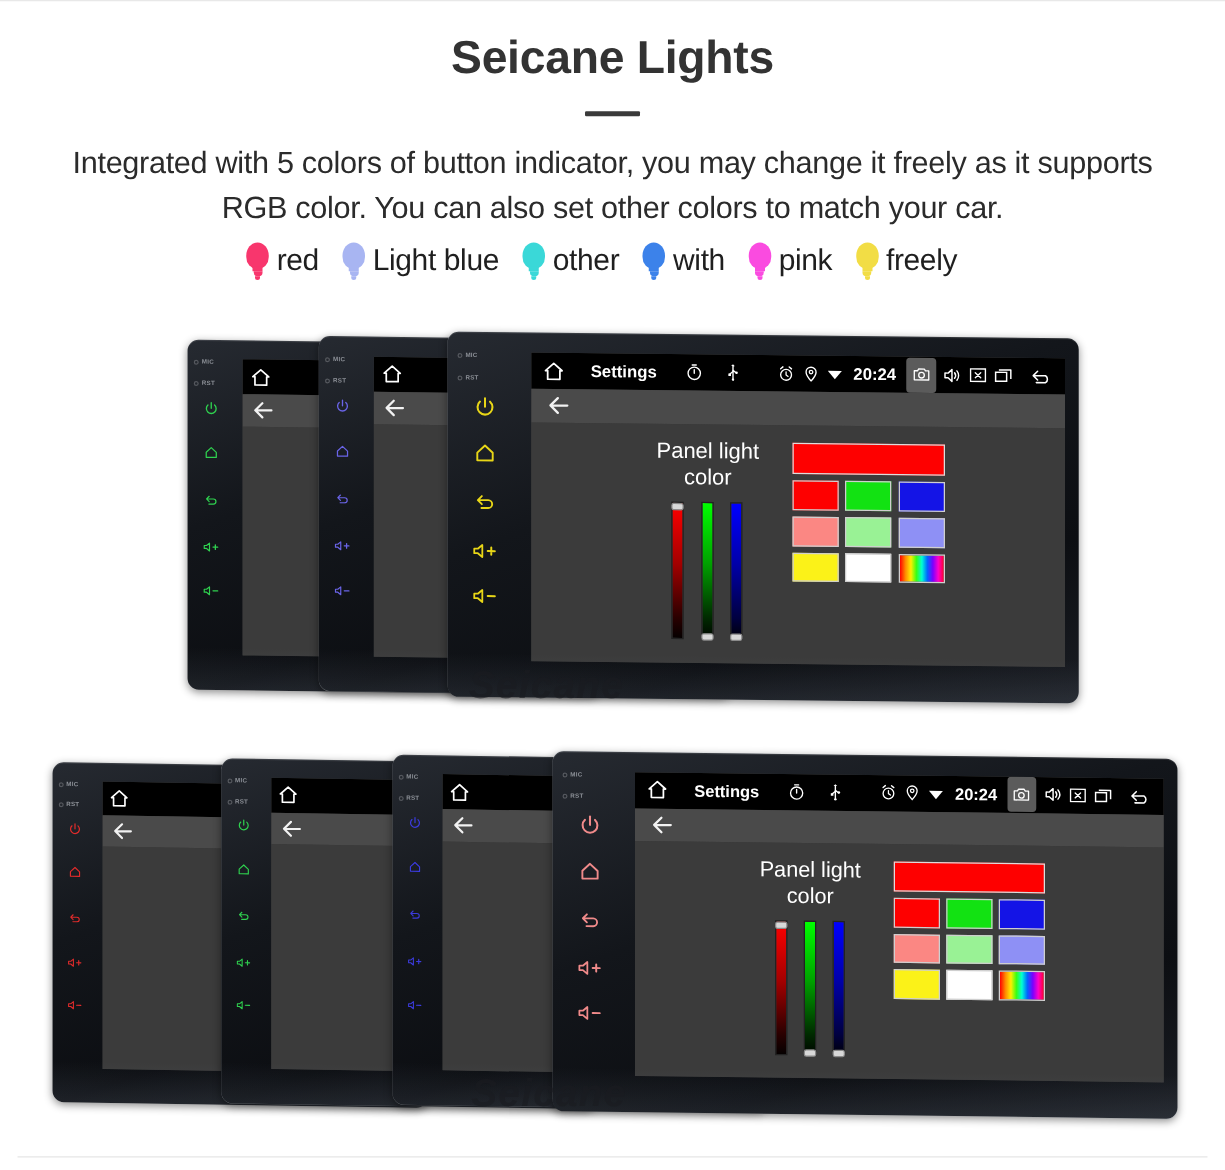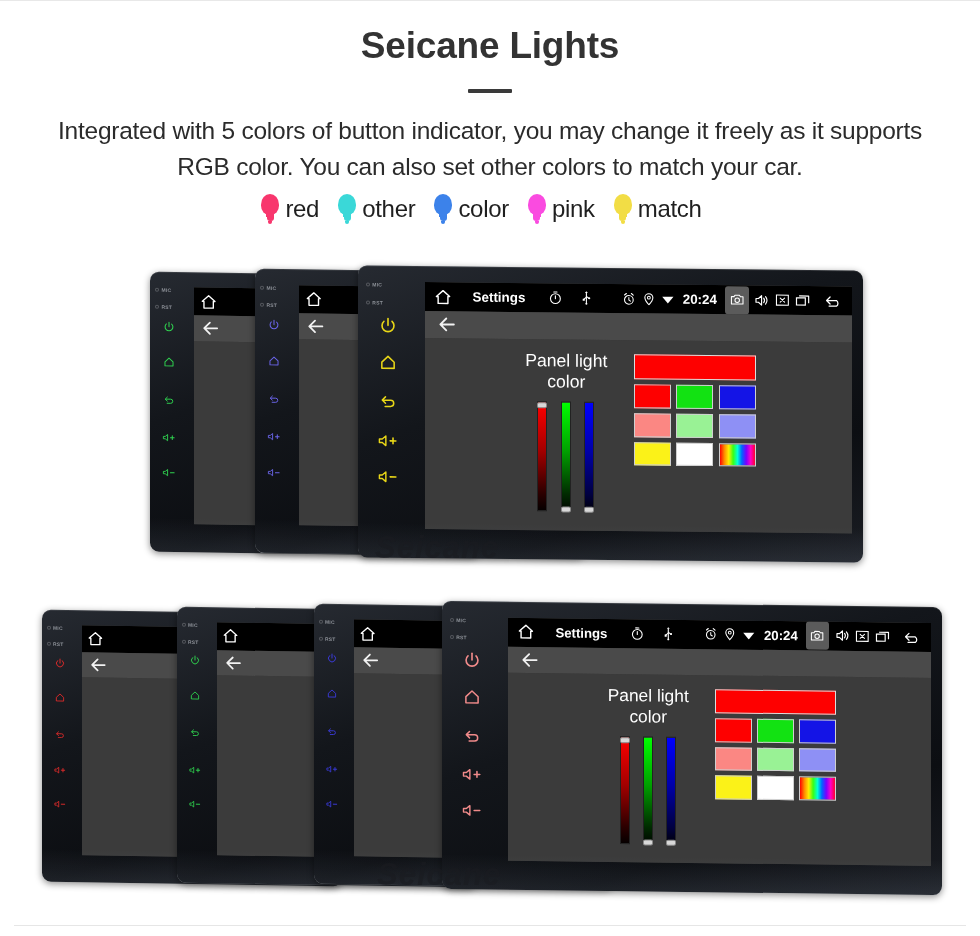--- a/index.html
+++ b/index.html
@@ -113,53 +113,62 @@
       <div class="bulb">
         <div class="glass" style="background:#f8366d"></div>
         <div class="neck" style="background:#f8366d"></div>
         <div class="base" style="background:#f8366d"></div>
         <div class="tip" style="background:#f8366d"></div>
       </div>
       <span class="legend-label">red</span>
     </div>
     <div class="legend-item">
       <div class="bulb">
+        <div class="glass" style="background:#a8b5f2"></div>
+        <div class="neck" style="background:#a8b5f2"></div>
+        <div class="base" style="background:#a8b5f2"></div>
+        <div class="tip" style="background:#a8b5f2"></div>
+      </div>
+      <span class="legend-label">Light blue</span>
+    </div>
+    <div class="legend-item">
+      <div class="bulb">
         <div class="glass" style="background:#3ad8d8"></div>
         <div class="neck" style="background:#3ad8d8"></div>
         <div class="base" style="background:#3ad8d8"></div>
         <div class="tip" style="background:#3ad8d8"></div>
       </div>
       <span class="legend-label">other</span>
     </div>
     <div class="legend-item">
       <div class="bulb">
         <div class="glass" style="background:#3c82ea"></div>
         <div class="neck" style="background:#3c82ea"></div>
         <div class="base" style="background:#3c82ea"></div>
         <div class="tip" style="background:#3c82ea"></div>
       </div>
-      <span class="legend-label">color</span>
+      <span class="legend-label">with</span>
     </div>
     <div class="legend-item">
       <div class="bulb">
         <div class="glass" style="background:#fa4be0"></div>
         <div class="neck" style="background:#fa4be0"></div>
         <div class="base" style="background:#fa4be0"></div>
         <div class="tip" style="background:#fa4be0"></div>
       </div>
       <span class="legend-label">pink</span>
     </div>
     <div class="legend-item">
       <div class="bulb">
         <div class="glass" style="background:#f2dd45"></div>
         <div class="neck" style="background:#f2dd45"></div>
         <div class="base" style="background:#f2dd45"></div>
         <div class="tip" style="background:#f2dd45"></div>
       </div>
-      <span class="legend-label">match</span>
+      <span class="legend-label">freely</span>
     </div>
   </div>
 
 <div class="group" id="top-group" style="left:150px; top:268px; width:712px; height:298px;">
     <div class="unit" style="left: 0px; top: 6px; width: 330px; height: 280px; transform: skewY(0.8deg); z-index: 1;">
       <div class="bezel">
         <div class="rail" style="width: 38.94px;">
           <div class="led" style="top:15.4px">
        <span class="dot"></span>
        <span class="txt">MIC</span>

